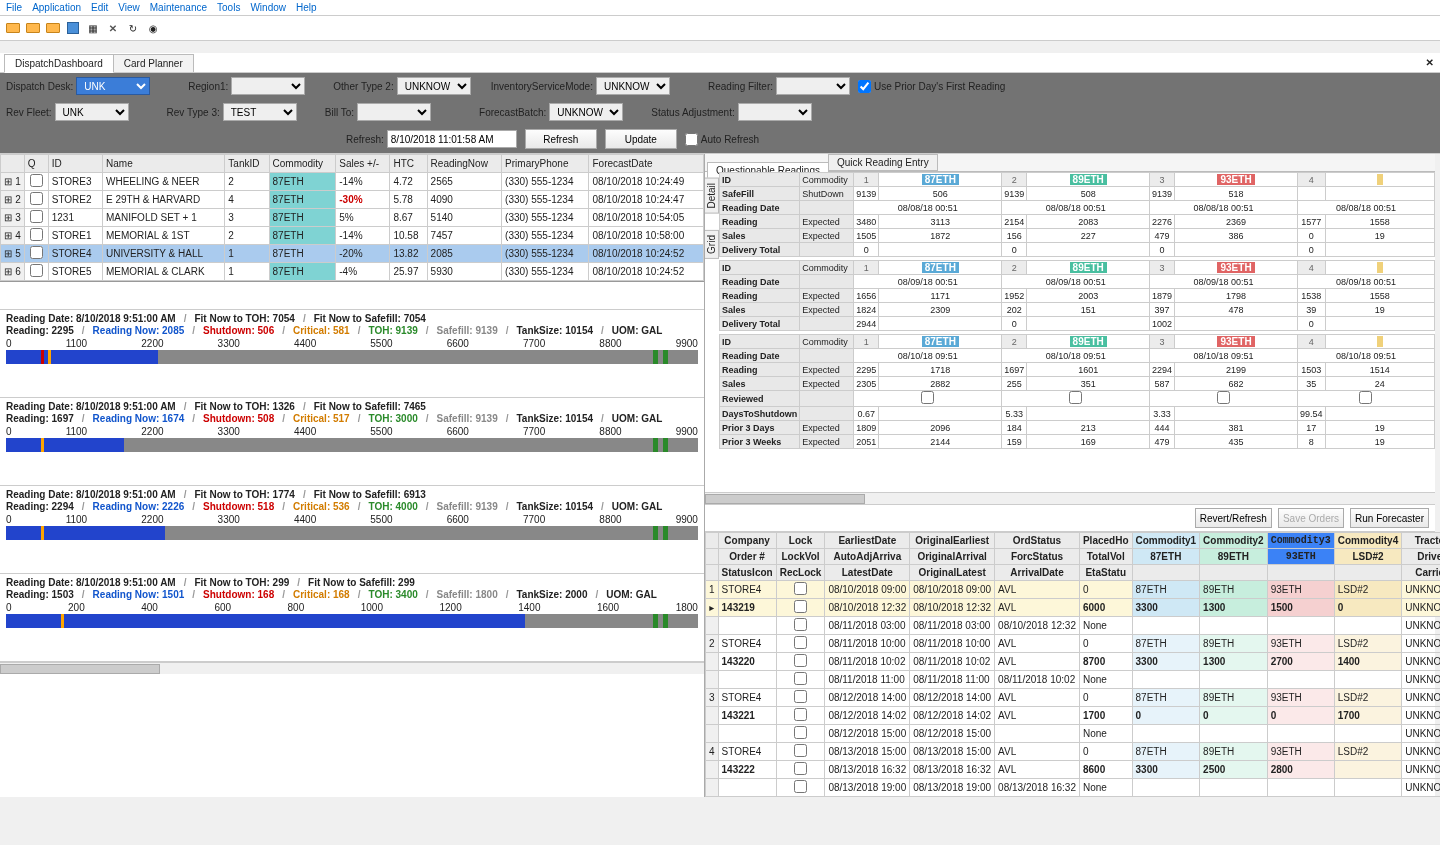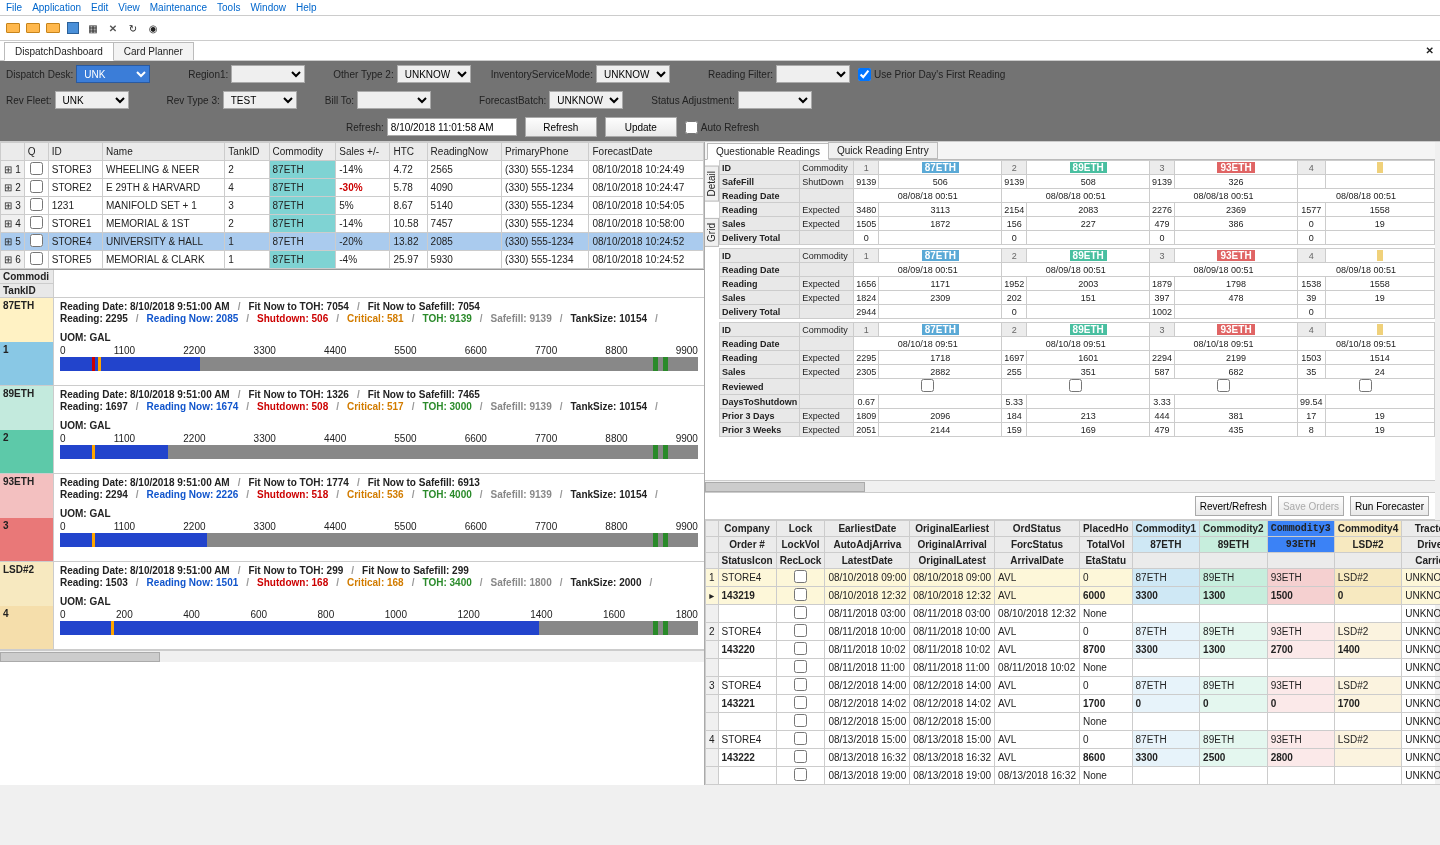--- a/index.html
+++ b/index.html
@@ -4,21 +4,21 @@
 <style>
 * { box-sizing: border-box; margin: 0; padding: 0; font-family: "Segoe UI", Tahoma, sans-serif; font-size: 10px; }
 body { background: #f0f0f0; color: #222; width: 1440px; height: 845px; overflow: hidden; }
 .menubar { background: #fff; padding: 2px 6px; border-bottom: 1px solid #ccc; display: flex; gap: 10px; }
 .menubar span { color: #0066cc; cursor: default; }
 .toolbar { background: #fff; padding: 3px 4px; border-bottom: 1px solid #ccc; display: flex; gap: 2px; }
 .toolbar .tbtn { width: 18px; height: 18px; display: inline-flex; align-items: center; justify-content: center; border: 1px solid transparent; }
 .folder-icon { width: 14px; height: 10px; background: #ffb84d; border: 1px solid #c7841a; border-radius: 1px; }
 .disk-icon { width: 12px; height: 12px; background: #4a90d9; border: 1px solid #2a6099; }
 .x-icon { color: #555; font-weight: bold; }
-.tabstrip { background: #fff; border-bottom: 1px solid #ccc; padding: 0 4px; display: flex; align-items: flex-end; position: relative; }
+.tabstrip { background: #fff; border-bottom: 1px solid #ccc; padding: 0 4px; display: flex; align-items: flex-end; position: relative; margin-top: 12px; }
 .tab { padding: 3px 10px; border: 1px solid #bbb; border-bottom: none; background: #f3f3f3; margin-right: -1px; cursor: default; }
 .tab.active { background: #fff; border-bottom: 1px solid #fff; position: relative; top: 1px; }
 .close-x { position: absolute; right: 6px; top: 4px; font-weight: bold; cursor: pointer; }
 .filterbar { background: #737373; padding: 4px 6px; border-bottom: 1px solid #ccc; display: flex; flex-wrap: wrap; gap: 4px 8px; align-items: center; }
 .filterbar .pair { display: flex; align-items: center; gap: 3px; }
 .filterbar label { white-space: nowrap; }
 .filterbar select, .filterbar input[type=text] { height: 18px; border: 1px solid #aaa; padding: 0 3px; width: 74px; font-size: 10px; }
 .filterbar .blue { background: #3b7dd8; color: #fff; border-color: #2a5aa0; }
 .filterbar button { height: 20px; width: 72px; border: 1px solid #aaa; background: linear-gradient(#fdfdfd,#e9e9e9); }
 .content { display: flex; }
@@ -52,21 +52,21 @@
 .bl { color: #1155cc; } .rd { color: #c00; } .or { color: #d27c00; } .gr { color: #2a8a2a; } .gy { color: #888; }
 .ticks { display: flex; justify-content: space-between; margin-top: 2px; font-weight: normal; font-size: 9px; }
 .bar { position: relative; height: 14px; background: #888; margin-top: 1px; }
 .bar .fill { position: absolute; height: 100%; background: #2244cc; }
 .bar .shut { position: absolute; height: 100%; width: 3px; background: #c00; }
 .bar .crit { position: absolute; height: 100%; width: 3px; background: orange; }
 .bar .mark1 { position: absolute; right: 40px; height: 100%; width: 5px; background: #2a8a2a; }
 .bar .mark2 { position: absolute; right: 30px; height: 100%; width: 5px; background: #2a8a2a; }
 .right-tabs { display: flex; border-bottom: 1px solid #bbb; background: #f5f5f5; padding: 0 2px; }
 .right-tabs .rtab { padding: 2px 8px; border: 1px solid #bbb; background: #f0f0f0; margin-right: -1px; cursor: default; }
-.right-tabs .rtab.active { background: #fff; border-bottom: 1px solid #fff; position: relative; top: 1px; }
+.right-tabs .rtab.active { background: #fff; border-bottom: 1px solid #fff; position: relative; top: 8px; }
 .side-tab { position: absolute; left: -1px; writing-mode: vertical-rl; transform: rotate(180deg); background: #f0f0f0; border: 1px solid #bbb; padding: 4px 1px; }
 .qr-wrap { position: relative; padding-left: 14px; height: 320px; overflow: hidden; }
 .qrtable th, .qrtable td { text-align: center; font-size: 9px; height: 14px; padding: 0 2px; }
 .qrtable .lbl { background: #e8e8e8; text-align: left; font-weight: bold; width: 62px; }
 .qrtable .lbl2 { background: #e8e8e8; text-align: left; width: 54px; }
 .pill { color: #fff; font-weight: bold; padding: 0 3px; }
 .p87 { background: #5aa9d6; } .p89 { background: #49bfa0; } .p93 { background: #e06464; } .pls { background: #f0d17a; }
 .qrtable .num { background: #ececec; color: #666; width: 14px; }
 .qrtable .spacer td { height: 4px; border: none; }
 .btnrow { display: flex; justify-content: flex-end; gap: 6px; padding: 3px 6px; border-top: 1px solid #ccc; border-bottom: 1px solid #ccc; }
@@ -270,42 +270,20 @@
             <td class="cyan">87ETH</td>
             <td class="">-4%</td>
             <td>25.97</td>
             <td>5930</td>
             <td>(330) 555-1234</td>
             <td>08/10/2018 10:24:52</td>
           </tr>
         </tbody>
     </table>
     <div class="chartpanel">
-      <div class="chartleft">
-        <div class="hdr">Commodi</div>
-        <div class="hdr">TankID</div>
-        <div id="tanks-left">
-            <div class="tank c87">
-              <div class="top">87ETH</div>
-              <div class="bot">1</div>
-            </div>
-            <div class="tank c89">
-              <div class="top">89ETH</div>
-              <div class="bot">2</div>
-            </div>
-            <div class="tank c93">
-              <div class="top">93ETH</div>
-              <div class="bot">3</div>
-            </div>
-            <div class="tank cls">
-              <div class="top">LSD#2</div>
-              <div class="bot">4</div>
-            </div>
-          </div>
-      </div>
       <div class="chartright">
         <div class="dummy"></div>
         <div id="tanks-right">
             <div class="chartblk">
 <div class="line">
                 <span>Reading Date: 8/10/2018 9:51:00 AM</span>
                 <span class="sep">/</span>
                 <span>Fit Now to TOH: 7054</span>
                 <span class="sep">/</span>
                 <span>Fit Now to Safefill: 7054</span>
@@ -513,21 +491,21 @@
               <td><span class="pill pls"></span></td>
             </tr>
             <tr>
               <td class="lbl">SafeFill</td>
               <td class="lbl2">ShutDown</td>
               <td>9139</td>
               <td>506</td>
               <td>9139</td>
               <td>508</td>
               <td>9139</td>
-              <td>326</td>
+              <td>518</td>
               <td></td>
               <td></td>
             </tr>
             <tr>
               <td class="lbl">Reading Date</td>
               <td class="lbl2"></td>
               <td colspan="2">08/08/18 00:51</td>
               <td colspan="2">08/08/18 00:51</td>
               <td colspan="2">08/08/18 00:51</td>
               <td colspan="2">08/08/18 00:51</td>

